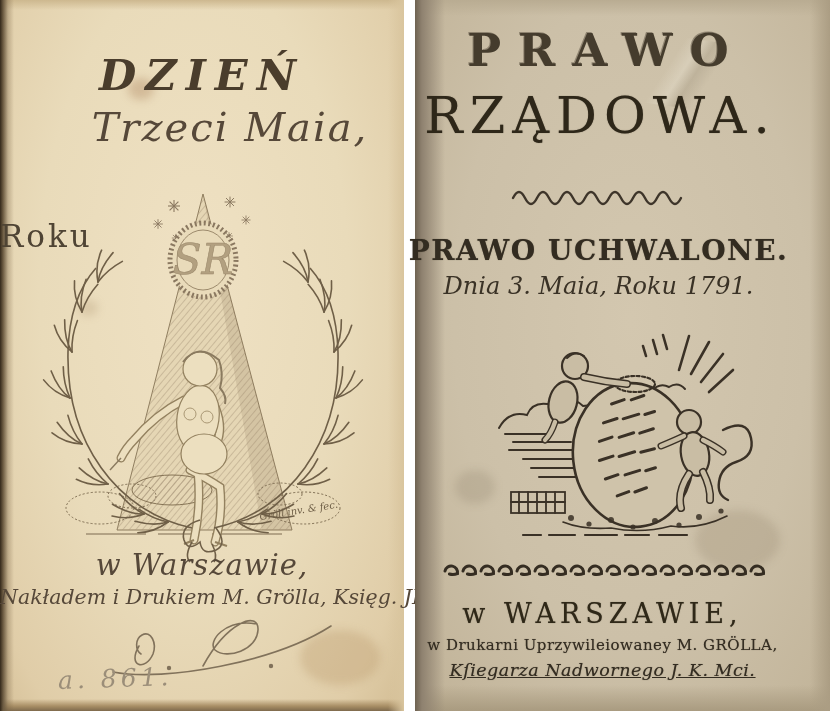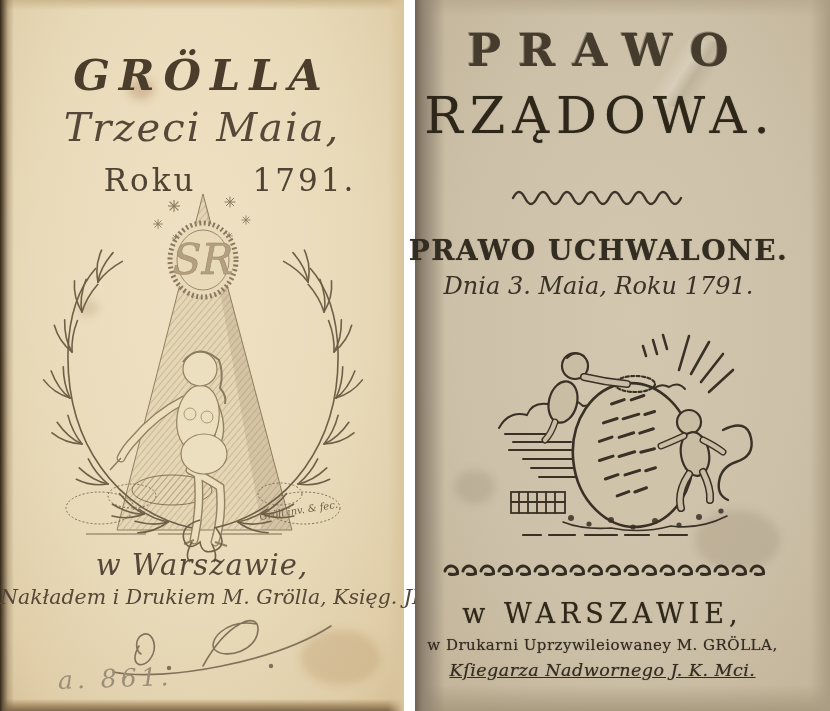--- a/index.html
+++ b/index.html
@@ -26,23 +26,23 @@
       linear-gradient(180deg,#b9ac92 0px,rgba(185,172,146,0) 16px),
       radial-gradient(ellipse at 52% 45%,#d3c7af 0%,#ccc0a8 58%,#c0b297 100%);
   }
   .abs{position:absolute;}
   .ctr{left:0;width:100%;text-align:center;white-space:nowrap;}
   .stain{position:absolute;border-radius:50%;filter:blur(4px);pointer-events:none;}
 
   
   .l-title1{top:50px;font-size:43px;font-weight:bold;font-style:italic;
     letter-spacing:9px;color:#4a3d2c;}
-  .l-title2{top:104px;font-size:40px;font-style:italic;letter-spacing:2px;color:#564839;}
+  .l-title2{top:104px;font-size:40px;font-style:italic;letter-spacing:2px;color:#564839;padding-left:28px;}
   .l-title3{top:162px;font-size:31px;color:#4f4434;letter-spacing:3px;
-    display:flex;justify-content:center;gap:56px;width:100%;}
+    display:flex;justify-content:center;gap:56px;width:100%;flex-direction:column;}
   .l-imprint1{top:548px;font-size:29px;font-style:italic;color:#564839;letter-spacing:1px;}
   .l-imprint2{top:585px;font-size:20.5px;font-style:italic;color:#564839;}
   .l-shelfmark{left:58px;top:664px;font-size:25px;font-style:italic;
     color:#9b8e79;letter-spacing:4px;transform:rotate(-2deg);}
 
   
   .r-ink{text-shadow:0 0 1px rgba(53,45,33,.55);}
   .r-title1{top:24px;font-size:45px;font-weight:bold;letter-spacing:17px;
     padding-left:6px;color:#453c2d;transform:translateX(-22px);
     text-shadow:1px 1px 0 rgba(203,191,167,.5),-1px -1px 0 rgba(55,46,32,.4);}
@@ -60,26 +60,25 @@
     transform:rotate(8deg);pointer-events:none;}
 </style>
 </head>
 <body>
 
 <div class="page page-left">
   <div class="stain" style="left:128px;top:78px;width:26px;height:22px;background:rgba(150,100,60,.28);"></div>
   <div class="stain" style="left:300px;top:630px;width:80px;height:55px;background:rgba(165,125,75,.22);"></div>
   <div class="stain" style="left:78px;top:300px;width:20px;height:16px;background:rgba(140,105,65,.18);"></div>
 
-  <div class="abs ctr l-title1">GRÖLLA</div>
+  <div class="abs ctr l-title1">DZIEŃ</div>
   <div class="abs ctr l-title2">Trzeci Maia,</div>
   <div class="abs l-title3">
     <span></span>
     <span>Roku</span>
-    <span>1791.</span>
   </div>
 
   <svg class="abs" style="left:22px;top:190px;" width="362" height="374" viewBox="0 0 362 374">
     <defs>
       <pattern id="ph" width="5" height="5" patternUnits="userSpaceOnUse" patternTransform="rotate(40)">
         <line x1="0" y1="0" x2="0" y2="5" stroke="#a8967a" stroke-width="1.1"></line>
       </pattern>
       <g id="st" stroke="#8a7860" stroke-width="1.1">
         <line x1="-6" y1="0" x2="6" y2="0"></line>
           <line x1="0" y1="-6" x2="0" y2="6"></line>

